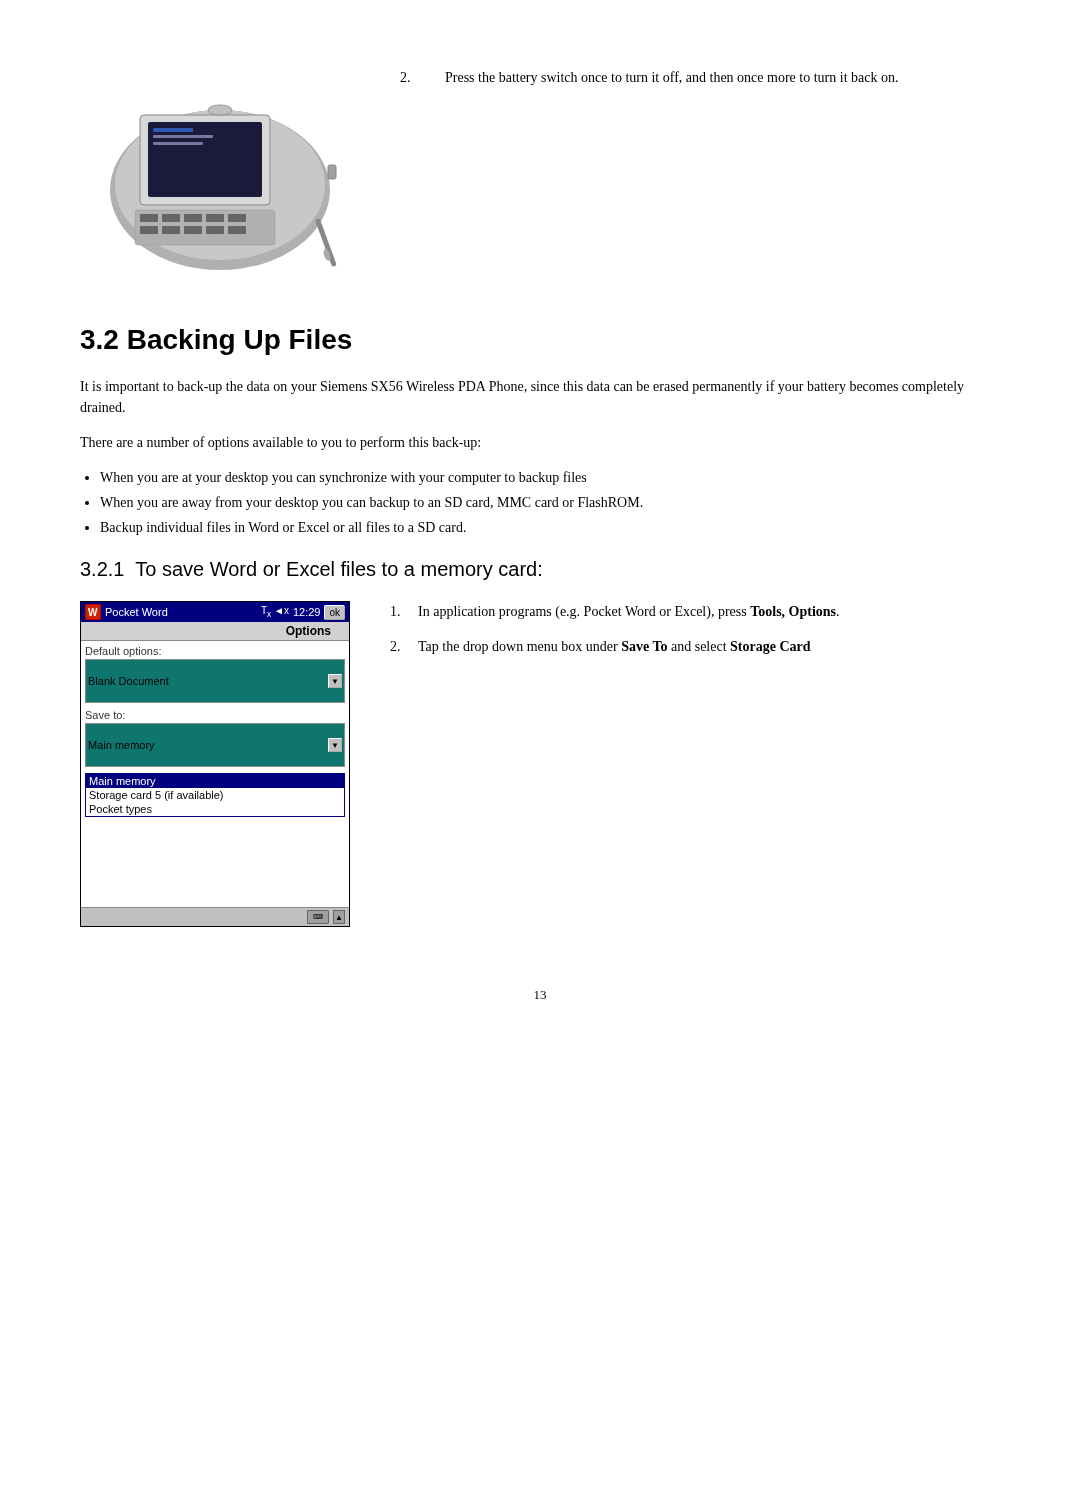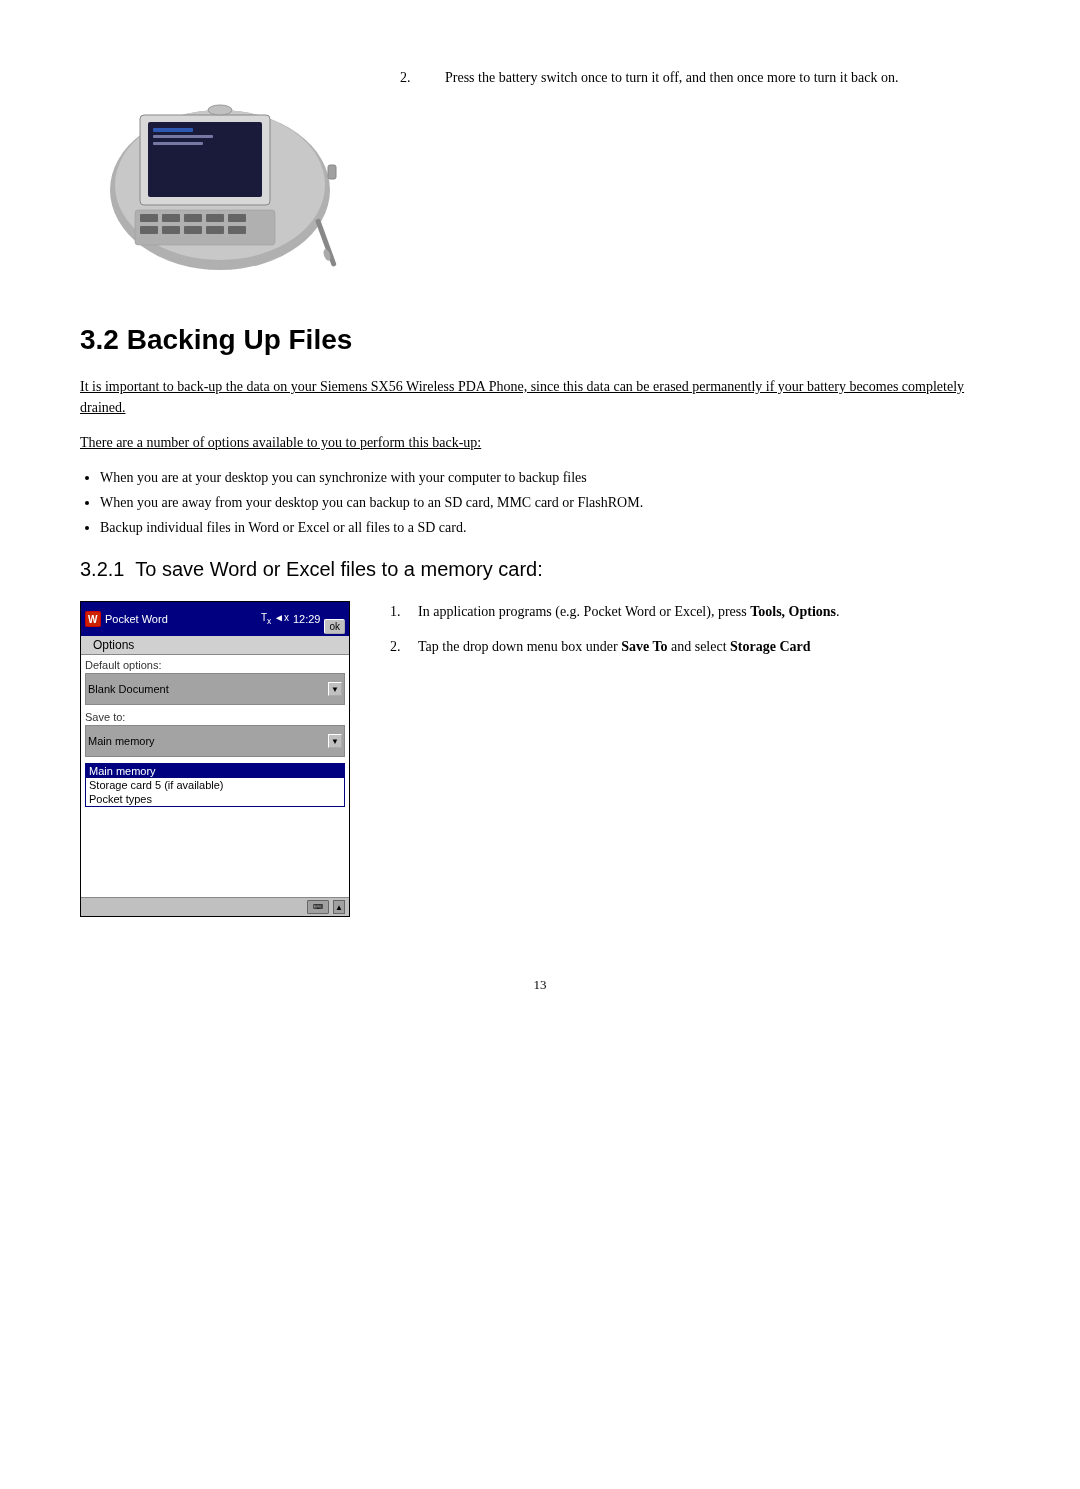--- a/index.html
+++ b/index.html
@@ -60,21 +60,20 @@
       font-family: Arial, Helvetica, sans-serif;
       font-size: 20px;
       font-weight: normal;
       margin-bottom: 20px;
       margin-top: 10px;
     }
 
     .intro-text {
       margin-bottom: 14px;
       line-height: 1.5;
-      text-decoration: underline;
     }
 
     .options-list {
       margin-left: 20px;
       margin-bottom: 20px;
     }
 
     .options-list li {
       margin-bottom: 4px;
       line-height: 1.5;
@@ -123,51 +122,51 @@
       font-size: 11px;
     }
 
     .pw-ok-btn {
       background: #c0c0c0;
       border: 1px outset #ffffff;
       color: #000;
       font-size: 10px;
       padding: 1px 4px;
       border-radius: 2px;
-      margin-top: 15px;
     }
 
     .pw-options-bar {
       background: #d0d0d0;
       border-bottom: 1px solid #888;
-      padding: 2px 12px;
+      padding: 2px 18px;
       font-size: 12px;
       font-family: Arial, sans-serif;
-      font-weight: normal;
+      font-weight: bold;
+      text-align: right;
     }
 
     .pw-body {
       background: #ffffff;
       padding: 4px;
       font-family: Arial, sans-serif;
       font-size: 11px;
     }
 
     .pw-label {
       color: #333;
       margin-bottom: 2px;
     }
 
     .pw-select-row {
       display: flex;
       align-items: center;
       border: 1px solid #888;
-      background: #a3a3a3;
+      background: #0f766e;
       margin-bottom: 6px;
-      padding: 8px 2px;
+      padding: 14px 2px;
     }
 
     .pw-select-value {
       flex: 1;
       font-size: 11px;
     }
 
     .pw-dropdown-arrow {
       width: 14px;
       height: 14px;

